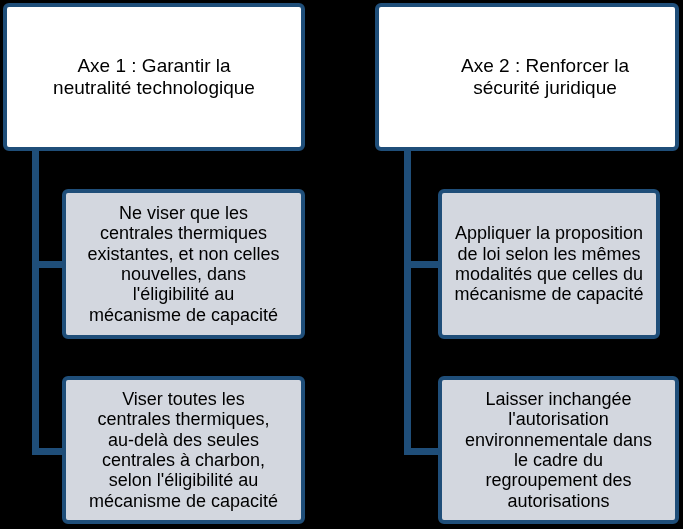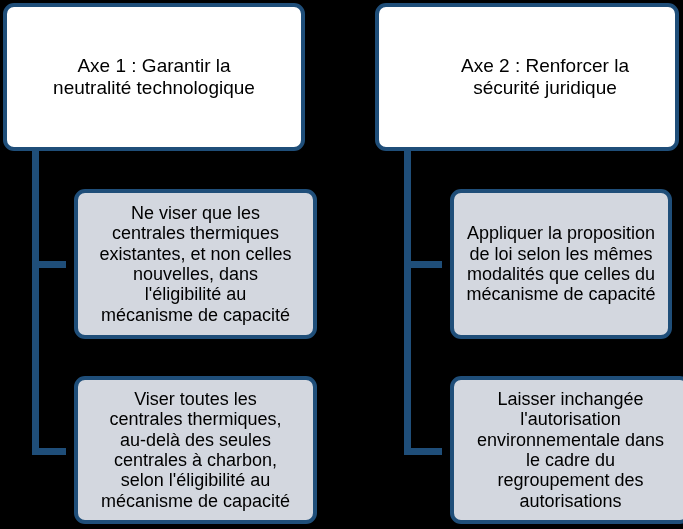--- a/index.html
+++ b/index.html
@@ -14,33 +14,32 @@
     position:relative;
     width:683px;height:529px;
     background:var(--bg);
     overflow:hidden;
     font-family:"Liberation Sans", sans-serif;
   }
   .box{
     position:absolute;
     box-sizing:border-box;
     border:4px solid var(--border);
-    border-radius:11px;
+    border-radius:6px;
     display:flex;
     align-items:center;
     justify-content:flex-end;
     text-align:center;
     color:var(--text);
   }
   .parent{
     background:var(--parent-fill);
   }
   .child{
     background:var(--child-fill);
-    margin-left:12px;
   }
   .box-text{
     white-space:pre-line;
     width:100%;
     padding:0 4px;
   }
   .parent .box-text{
     font-size:19px;
     line-height:1.16;
   }

